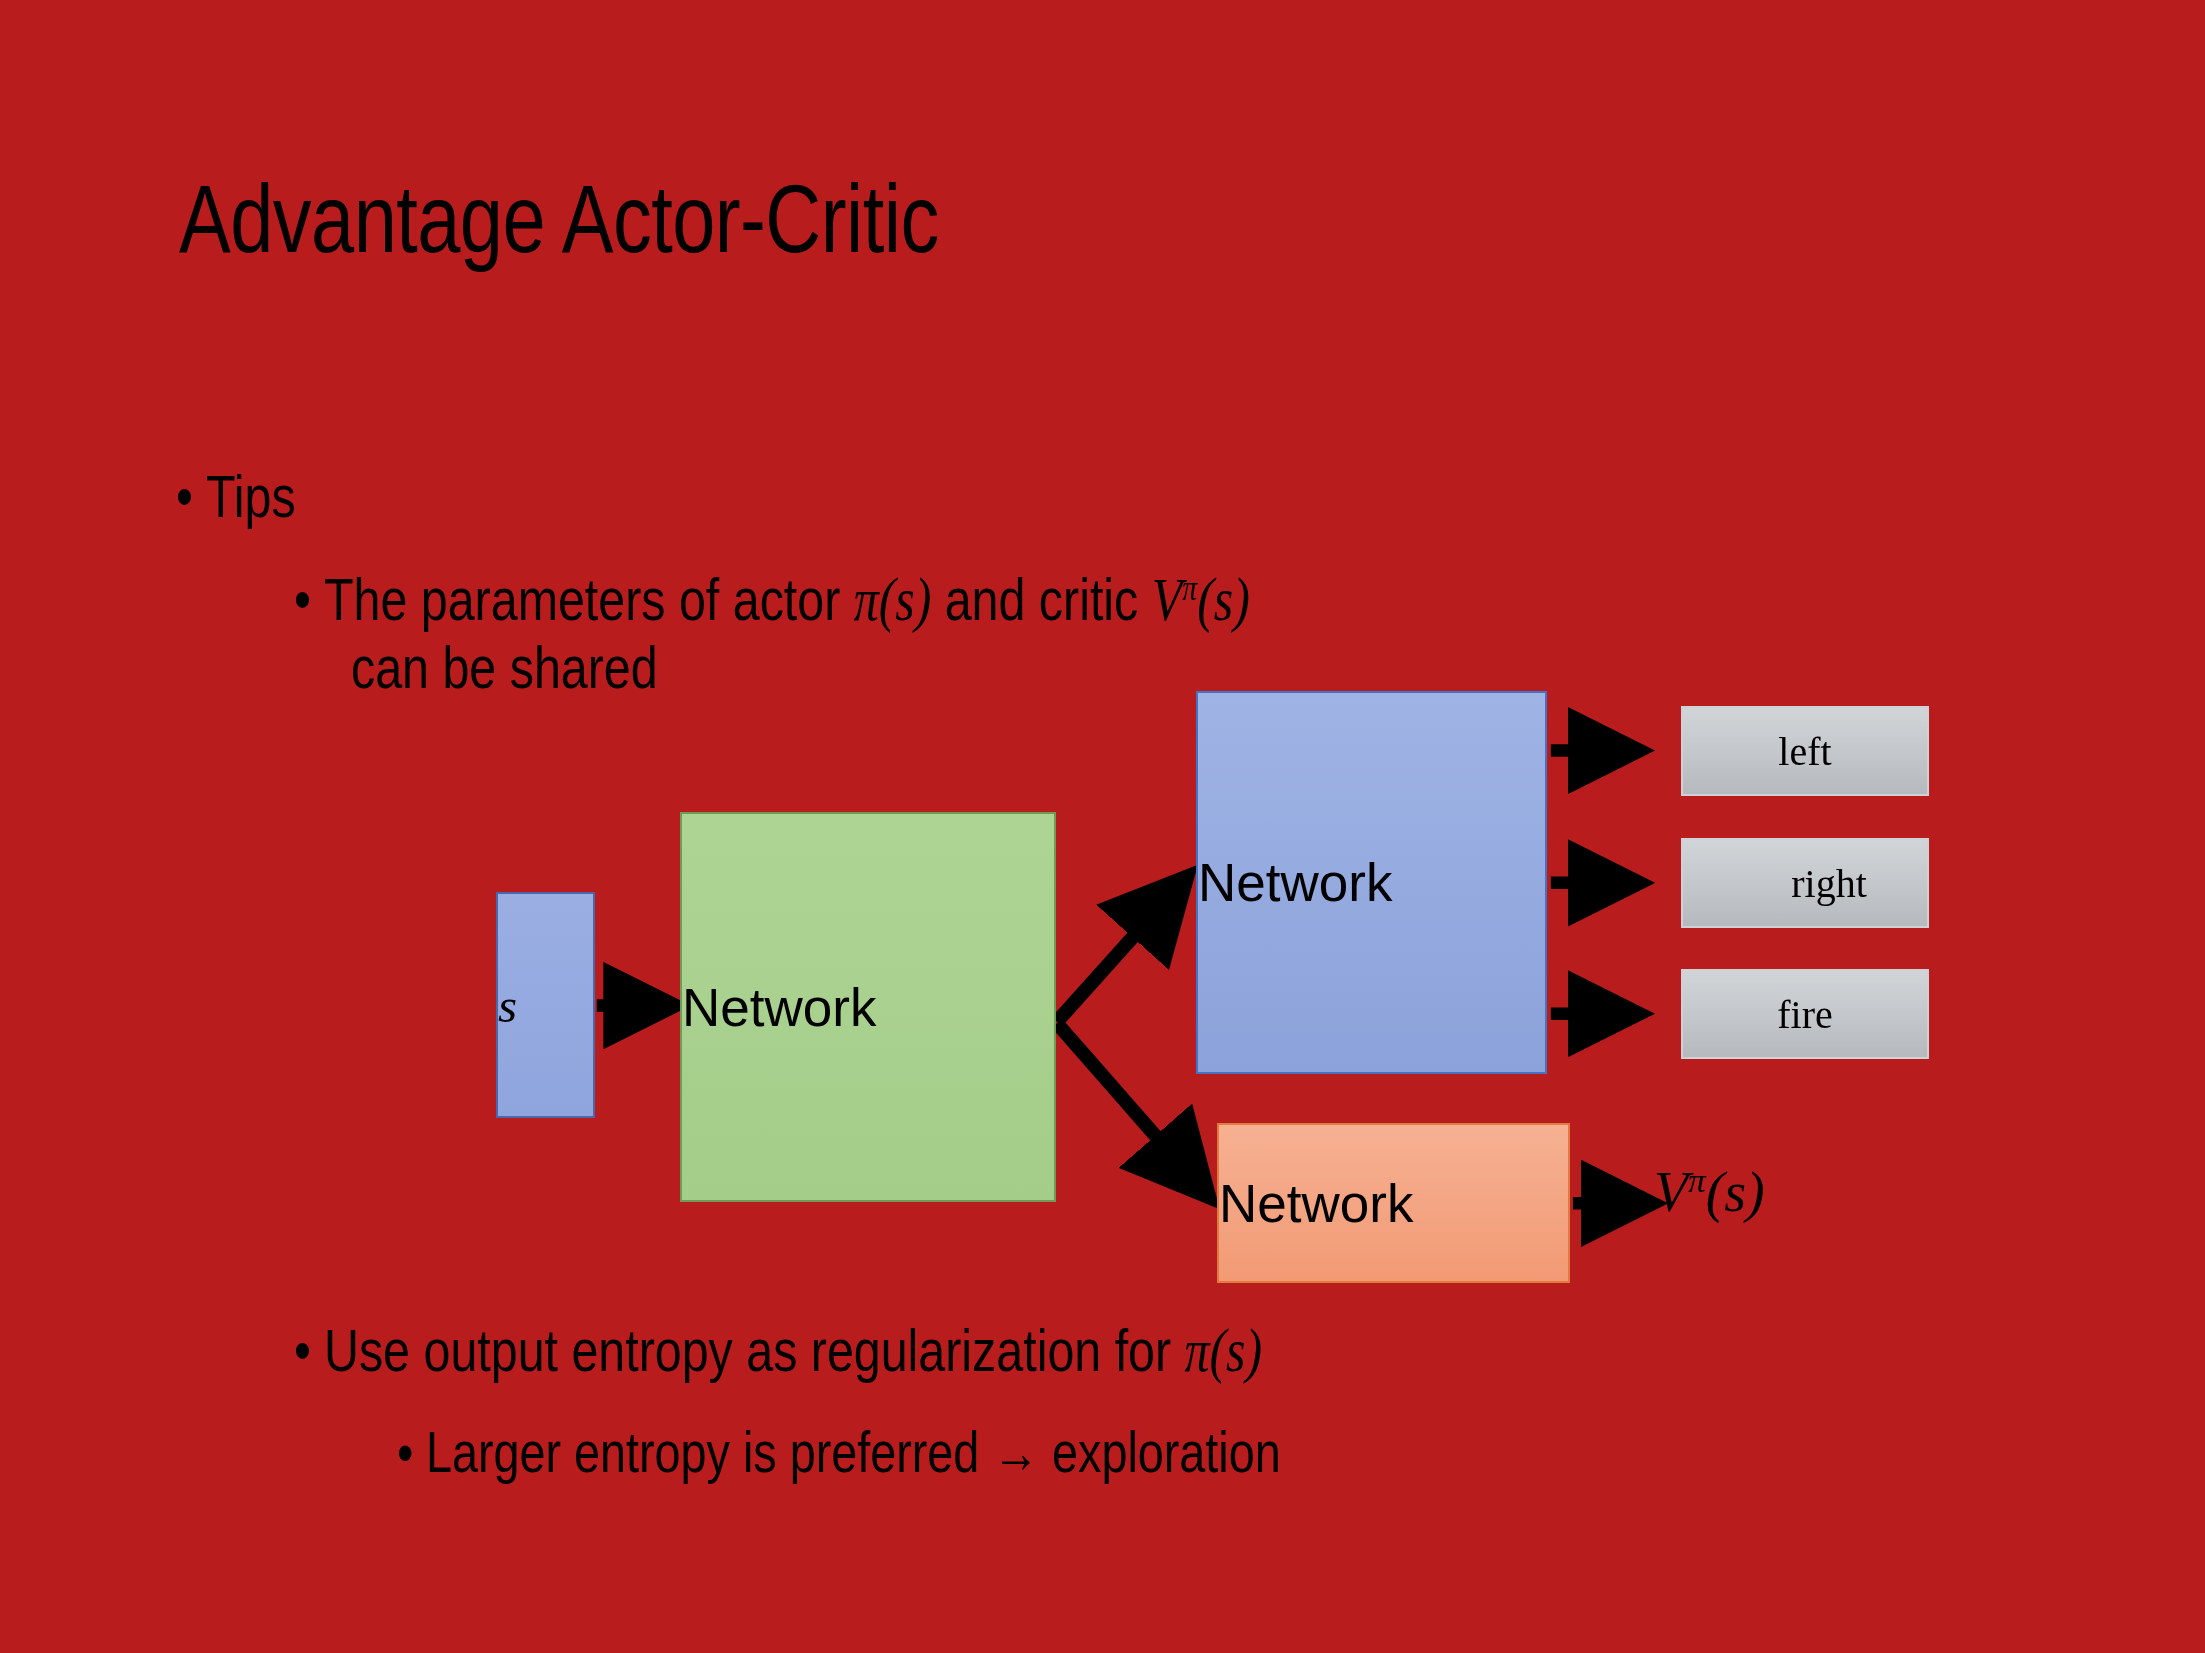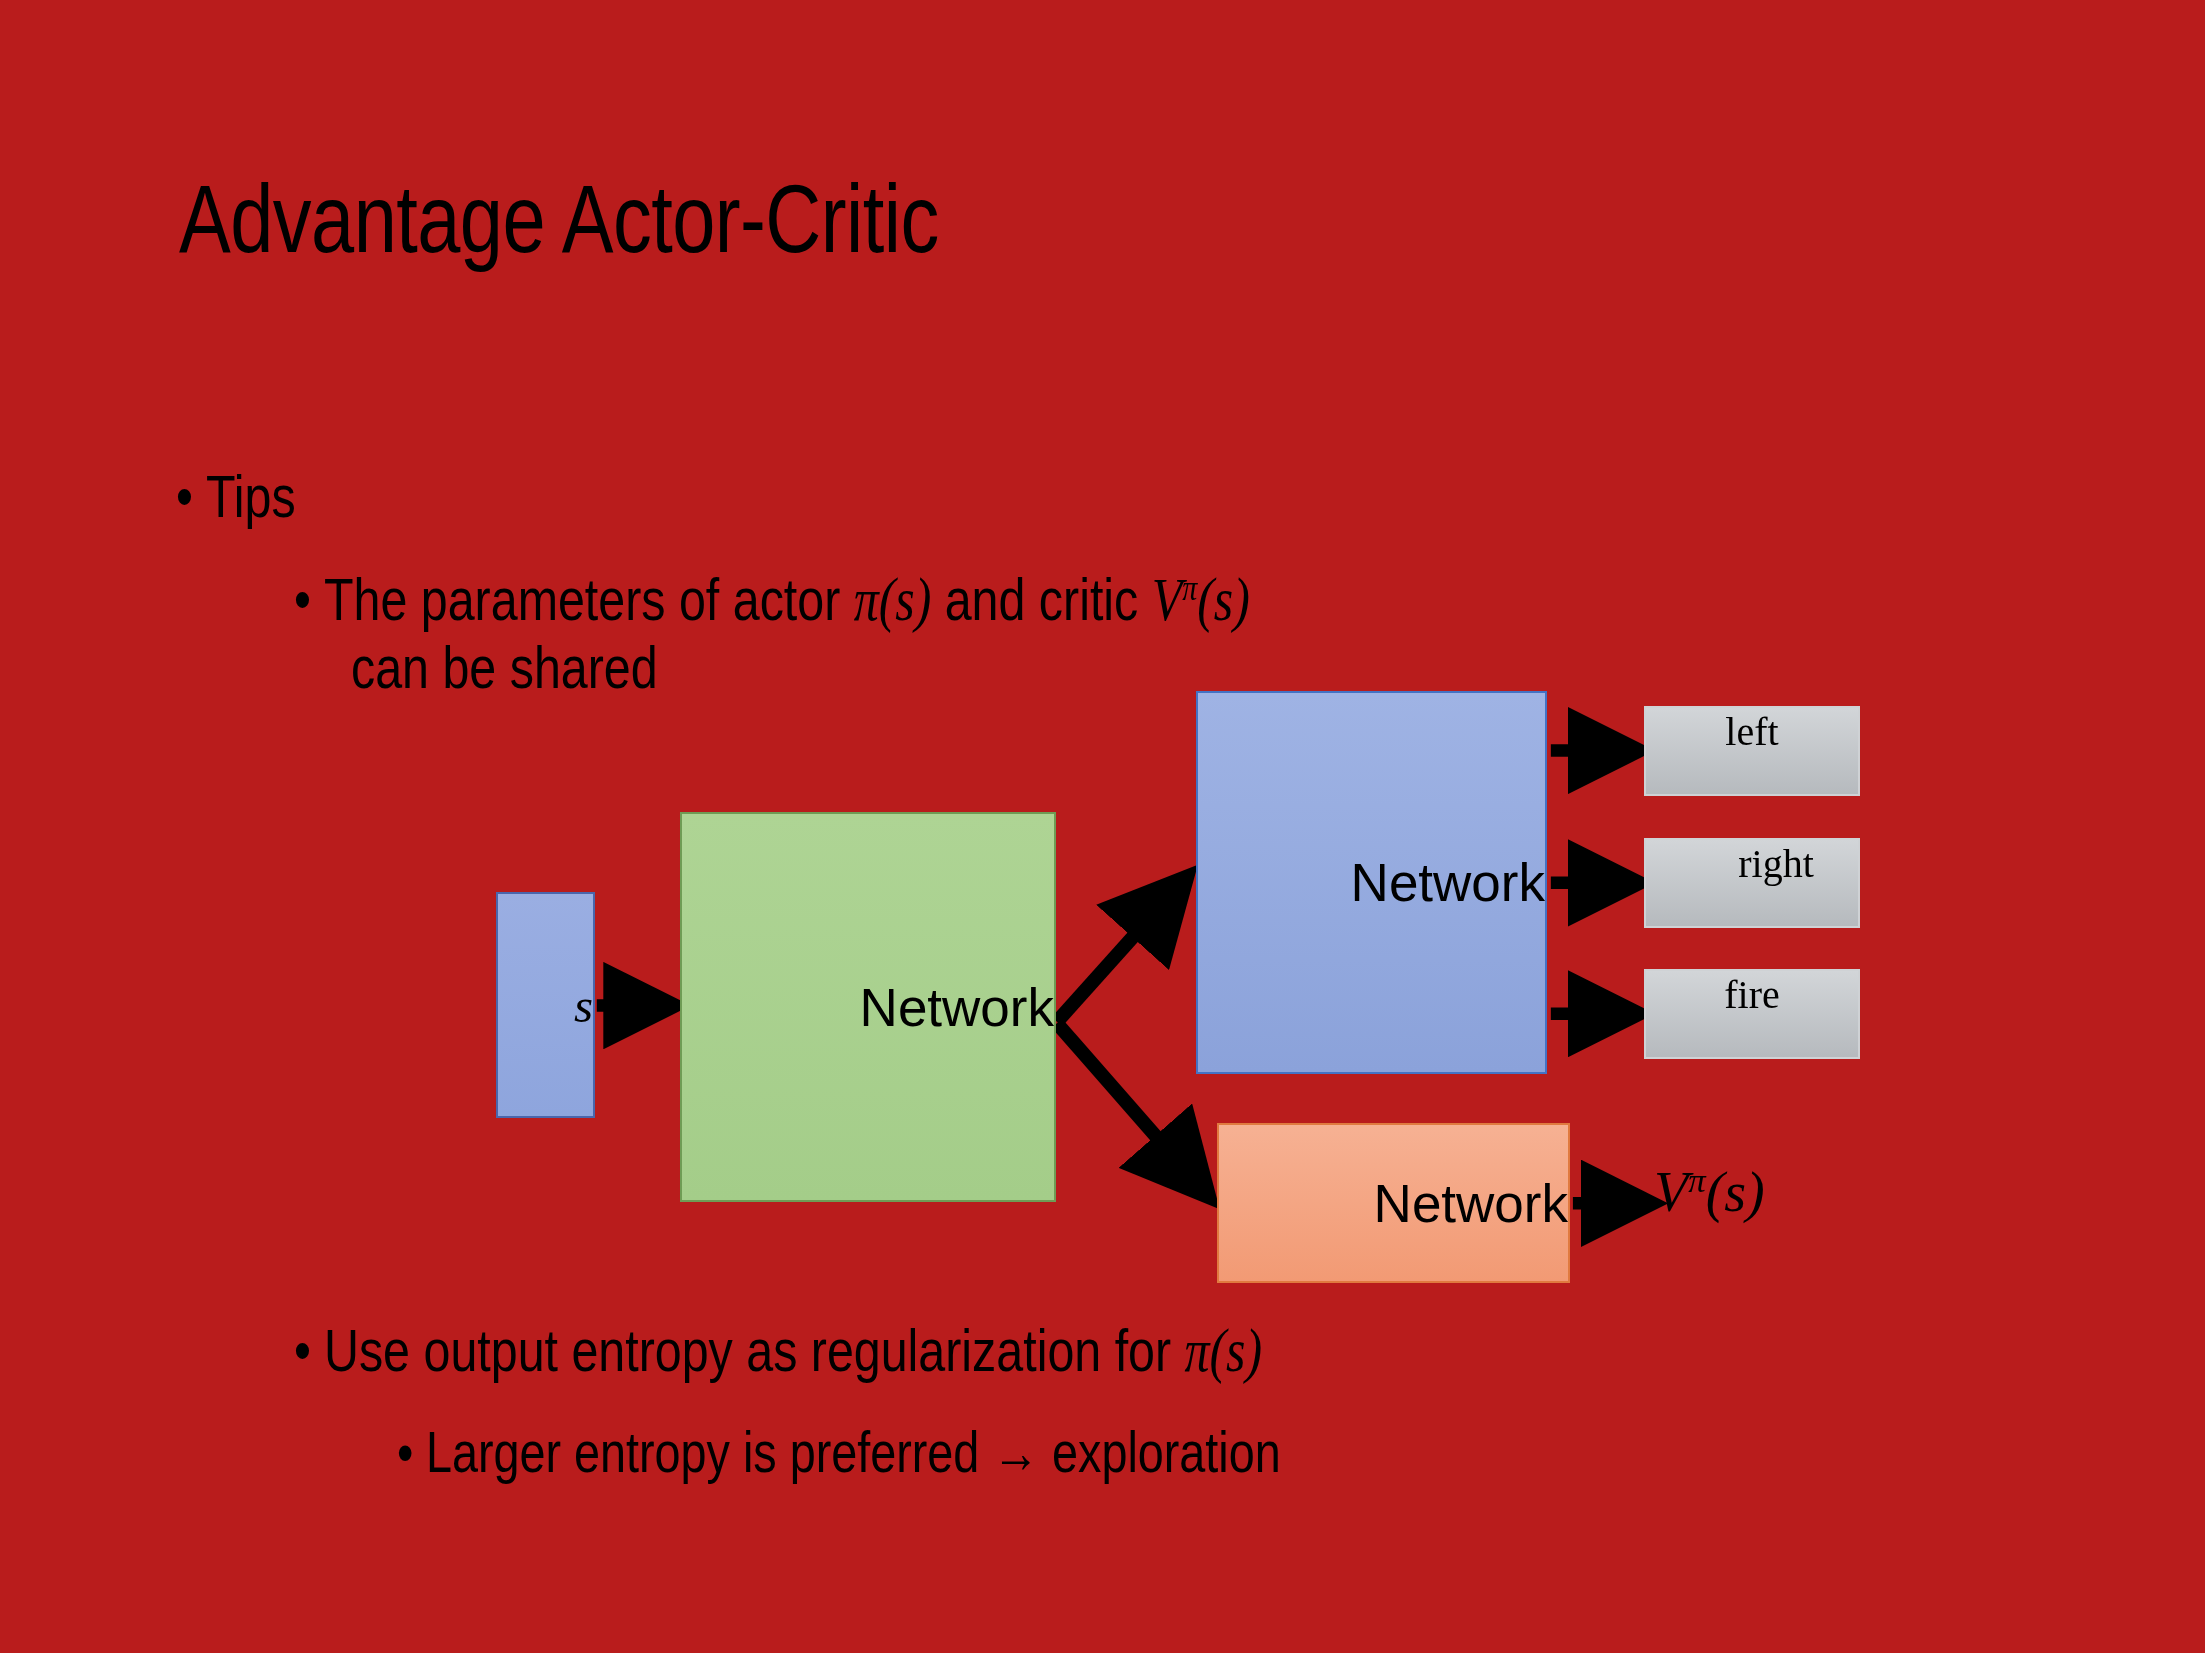--- a/index.html
+++ b/index.html
@@ -33,45 +33,45 @@
 
   
   .mth{font-family:"Liberation Serif","DejaVu Serif",serif;font-style:italic;
        font-size:1.03em;letter-spacing:0;}
   .sup{font-size:.62em;vertical-align:.55em;font-style:italic;}
 
   
   #diagram{position:absolute;left:0;top:0;width:2205px;height:1654px;}
 
   .nodebox{position:absolute;box-sizing:border-box;
-           display:flex;align-items:center;justify-content:flex-end;
-           font-family:"Liberation Sans",sans-serif;color:#000;padding-left:20px;}
+           display:flex;align-items:center;justify-content:flex-start;
+           font-family:"Liberation Sans",sans-serif;color:#000;}
 
   #box-s{left:496px;top:892px;width:99px;height:226px;
          background:linear-gradient(180deg,#9aaee2 0%,#8ea5dd 100%);
          border:2.2px solid #4a66ac;}
   #box-s .lbl{font-family:"Liberation Serif",serif;font-style:italic;font-size:49px;}
 
   #box-shared{left:680px;top:812px;width:376px;height:390px;
          background:linear-gradient(180deg,#aed494 0%,#a4cd89 100%);
          border:2.2px solid #6f9c55;font-size:53px;}
 
   #box-actor{left:1196px;top:691px;width:351px;height:383px;
          background:linear-gradient(180deg,#9fb3e4 0%,#8ba2da 100%);
          border:2.2px solid #4472c4;font-size:53px;}
 
   #box-critic{left:1217px;top:1123px;width:353px;height:160px;
          background:linear-gradient(180deg,#f6b193 0%,#f29a74 100%);
          border:2.2px solid #e07a3f;font-size:53px;}
 
-  .actbox{position:absolute;box-sizing:border-box;width:216px;height:90px;
-          display:flex;align-items:flex-start;justify-content:center;
+  .actbox{position:absolute;box-sizing:border-box;width:248px;height:90px;
+          display:flex;align-items:center;justify-content:center;
           background:linear-gradient(180deg,#d2d5d8 0%,#b6babe 100%);
           border:2.2px solid #cfd2d5;
-          font-family:"Liberation Serif","DejaVu Serif",serif;font-size:40px;color:#000;}
+          font-family:"Liberation Serif","DejaVu Serif",serif;font-size:40px;color:#000;margin-left:37px;}
   #act-left{left:1644px;top:706px;}
   #act-right{left:1644px;top:838px;padding-left:48px;}
   #act-fire{left:1644px;top:969px;}
 
   #vpi-out{position:absolute;left:1654px;top:1160px;
            font-family:Liberation Serif, serif;
            font-style:italic;font-size:56px;color:#000;white-space:nowrap;}
 
   svg#arrows{position:absolute;left:0;top:0;width:2205px;height:1654px;
              pointer-events:none;}

